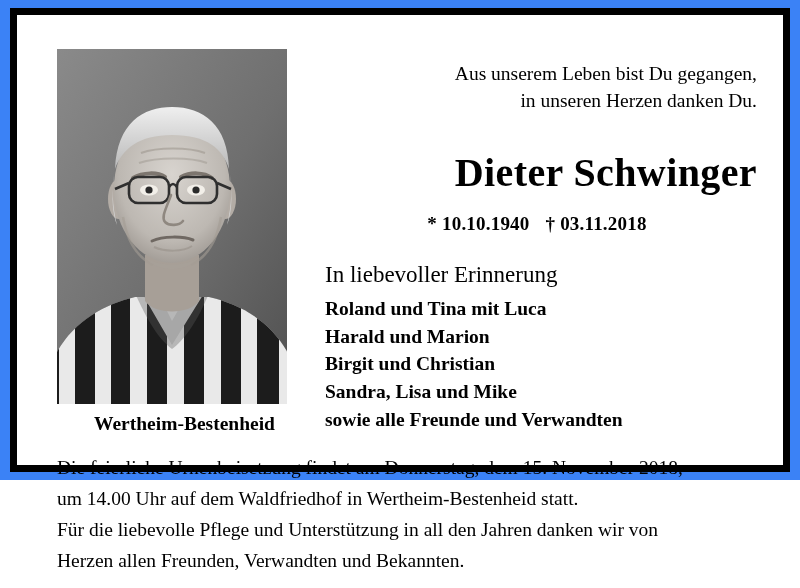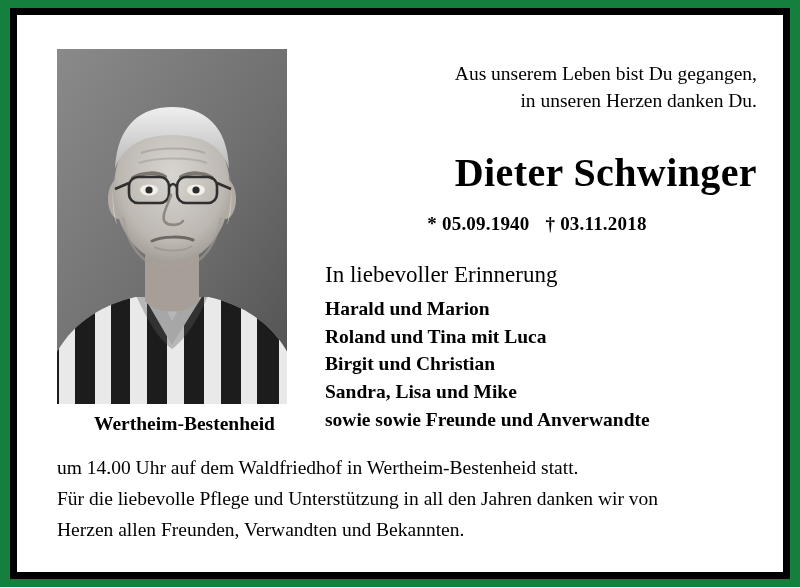--- a/index.html
+++ b/index.html
@@ -11,22 +11,22 @@
     width: 800px;
     height: 588px;
     font-family: "Liberation Serif", serif;
     color: #000000;
     overflow: hidden;
   }
 
   .page {
     position: relative;
     width: 800px;
-    height: 587px;
-    background: #15803d;
+    height: 480px;
+    background: #3b82f6;
     box-sizing: border-box;
   }
 
   
   .frame-outer {
     position: absolute;
     left: 10px;
     top: 8px;
     right: 10px;
     bottom: 8px;
@@ -242,36 +242,37 @@
         </div>
 
         <div class="verse">
           <div>Aus unserem Leben bist Du gegangen,</div>
           <div>in unseren Herzen danken Du.</div>
         </div>
 
         <div class="name">Dieter Schwinger</div>
 
         <div class="dates">
-          <span>* 05.09.1940</span><span class="sep"></span><span>† 03.11.2018</span>
+          <span>* 10.10.1940</span><span class="sep"></span><span>† 03.11.2018</span>
         </div>
 
         <div class="memory-line">In liebevoller Erinnerung</div>
 
         <div class="family">
+          <div>Roland und Tina mit Luca</div>
           <div>Harald und Marion</div>
-          <div>Roland und Tina mit Luca</div>
           <div>Birgit und Christian</div>
           <div>Sandra, Lisa und Mike</div>
-          <div>sowie sowie Freunde und Anverwandte</div>
+          <div>sowie alle Freunde und Verwandten</div>
         </div>
 
         <div class="place">Wertheim-Bestenheid</div>
 
         <div class="paragraphs">
+          <p>Die feierliche Urnenbeisetzung findet am Donnerstag, dem 15. November 2018,</p>
           <p>um 14.00 Uhr auf dem Waldfriedhof in Wertheim-Bestenheid statt.</p>
           <p>Für die liebevolle Pflege und Unterstützung in all den Jahren danken wir von</p>
           <p>Herzen allen Freunden, Verwandten und Bekannten.</p>
         </div>
 
       </div>
     </div>
   </div>
 </div>
 

